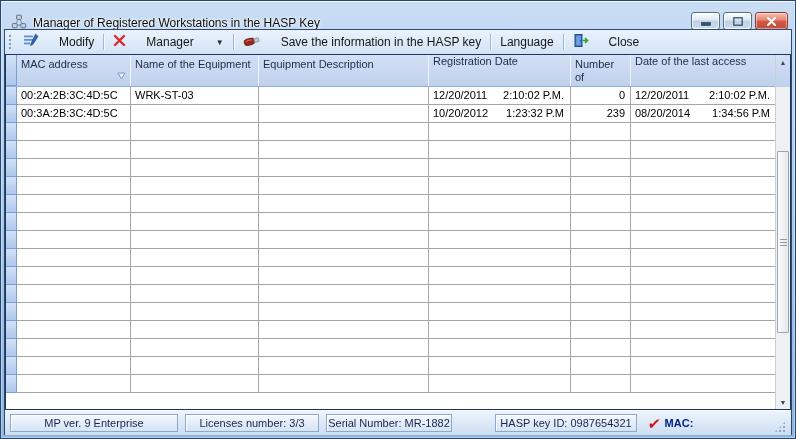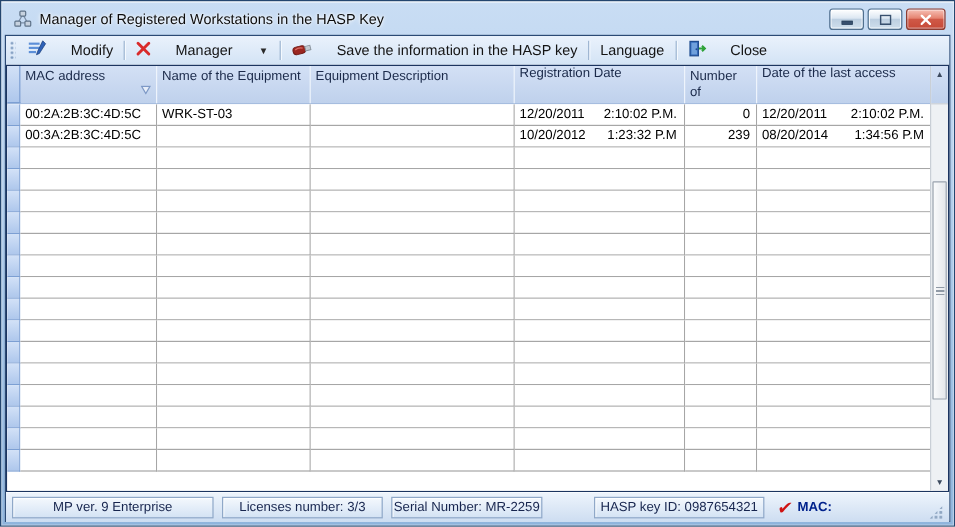--- a/index.html
+++ b/index.html
@@ -9,21 +9,21 @@
   .window{
     position:relative; width:796px; height:439px;
     background:linear-gradient(#c9ddf4,#a4c4e6 60%,#8fb4dc);
     border:1px solid #24466f;
     box-shadow:inset 0 1px 0 rgba(255,255,255,.75), inset 0 0 0 1px rgba(255,255,255,.35);
   }
 
   
   .titlebar{
     position:absolute; top:1px; left:1px; right:1px; height:28px;
-    display:flex; align-items:center; padding:0 6px 0 9px;
+    display:flex; align-items:flex-end; padding:0 6px 0 9px;
   }
   .titlebar .app-icon{ width:16px; height:16px; flex:0 0 auto; display:inline-block; }
   .titlebar .title{
     margin-left:6px; font-size:12px; color:#0c0c0c;
     text-shadow:0 0 4px #fff, 0 0 2px #fff; white-space:nowrap;
   }
   .win-buttons{ margin-left:auto; display:flex; gap:3px; align-items:center; }
   .winbtn{
     width:29px; height:18px; border:1px solid #51708f; border-radius:3px;
     background:linear-gradient(#ffffff,#dce7f2 45%,#bdcfe1 50%,#cfdeec);
@@ -427,21 +427,21 @@
         <div class="vs-thumb">
             <span class="vs-grip"></span>
           </div>
         <div class="vs-down"><span>▼</span></div>
       </div>
     </div>
 
     <div class="statusbar">
       <div class="panel p1">MP ver. 9 Enterprise</div>
       <div class="panel p2">Licenses number: 3/3</div>
-      <div class="panel p3">Serial Number: MR-2259</div>
+      <div class="panel p3">Serial Number: MR-1882</div>
       <div class="panel p4">HASP key ID: 0987654321</div>
       <div class="mac-area">
         <span class="chk">✔</span>
         <span class="mac-label">MAC:</span>
       </div>
       <div class="spacer"></div>
       <div class="resize-grip"></div>
     </div>
 
   </div>

